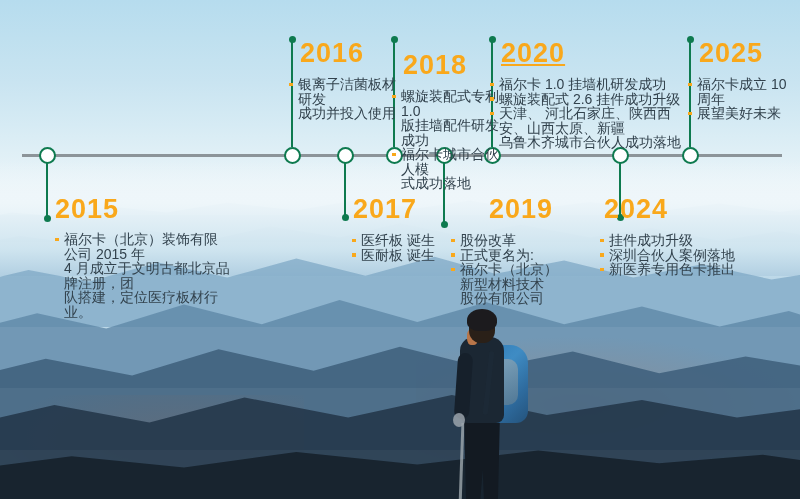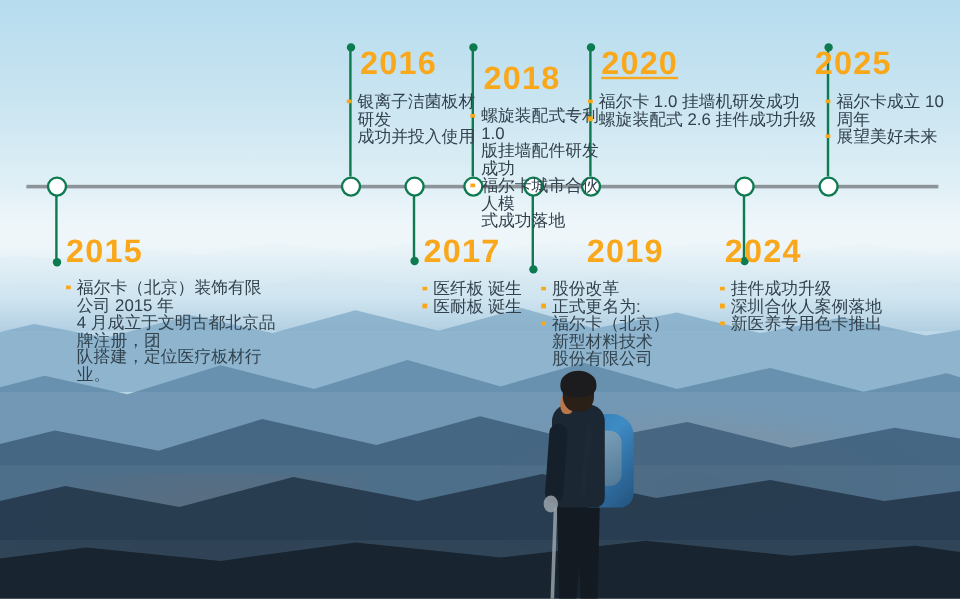--- a/index.html
+++ b/index.html
@@ -285,27 +285,29 @@
       <div class="block bullets" style="left: 451px; top: 226px; width: 118px;">
         <div class="bullet">股份改革</div>
         <div class="bullet">正式更名为:</div>
         <div class="bullet">福尔卡（北京）新型材料技术
 股份有限公司</div>
       </div>
       <div class="block year" style="left: 501px; top: 40px; text-decoration: underline;">2020</div>
       <div class="block bullets" style="left: 490px; top: 70px; width: 200px;">
         <div class="bullet">福尔卡 1.0 挂墙机研发成功</div>
         <div class="bullet">螺旋装配式 2.6 挂件成功升级</div>
+        <div class="bullet">天津、 河北石家庄、陕西西安、山西太原、新疆
+乌鲁木齐城市合伙人成功落地</div>
       </div>
       <div class="block year" style="left: 604px; top: 196px;">2024</div>
       <div class="block bullets" style="left: 600px; top: 226px; width: 135px;">
         <div class="bullet">挂件成功升级</div>
         <div class="bullet">深圳合伙人案例落地</div>
         <div class="bullet">新医养专用色卡推出</div>
       </div>
-      <div class="block year" style="left: 679px; top: 40px;">2025</div>
+      <div class="block year" style="left: 699px; top: 40px;">2025</div>
       <div class="block bullets" style="left: 688px; top: 70px; width: 110px;">
         <div class="bullet">福尔卡成立 10 周年</div>
         <div class="bullet">展望美好未来</div>
       </div>
     </div>
 
 </div>
 
 </body></html>

